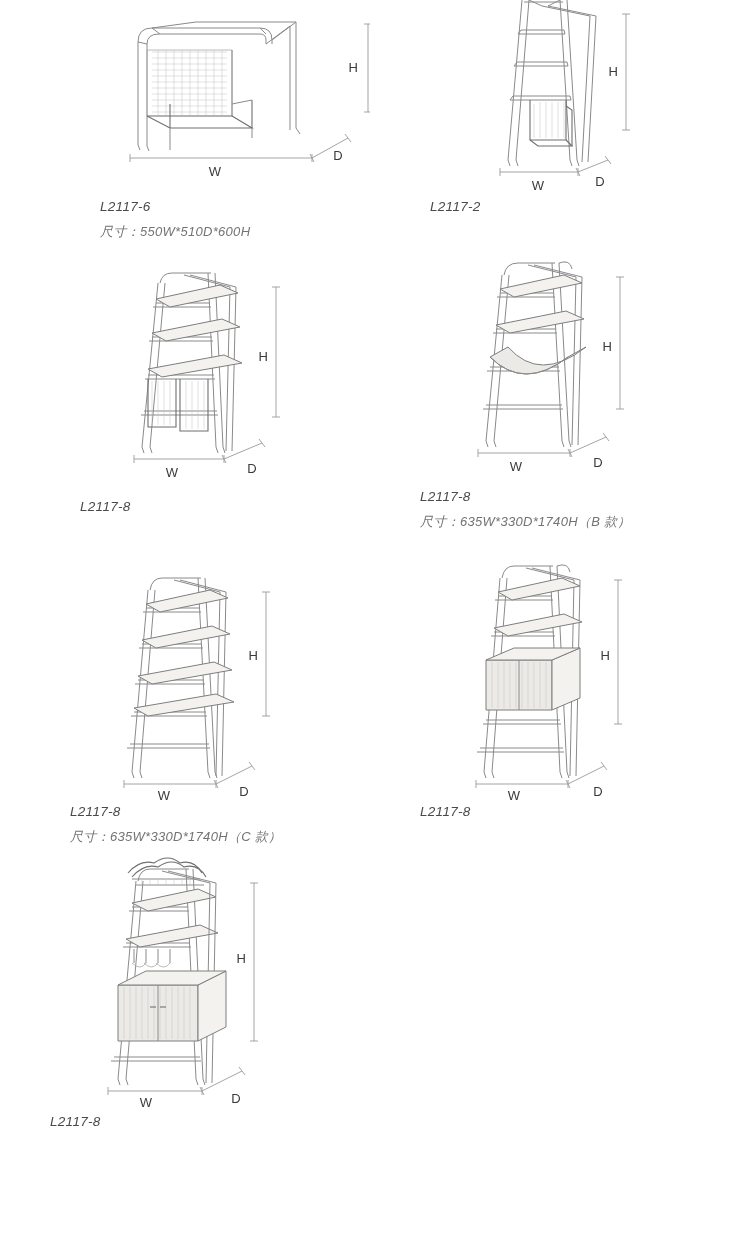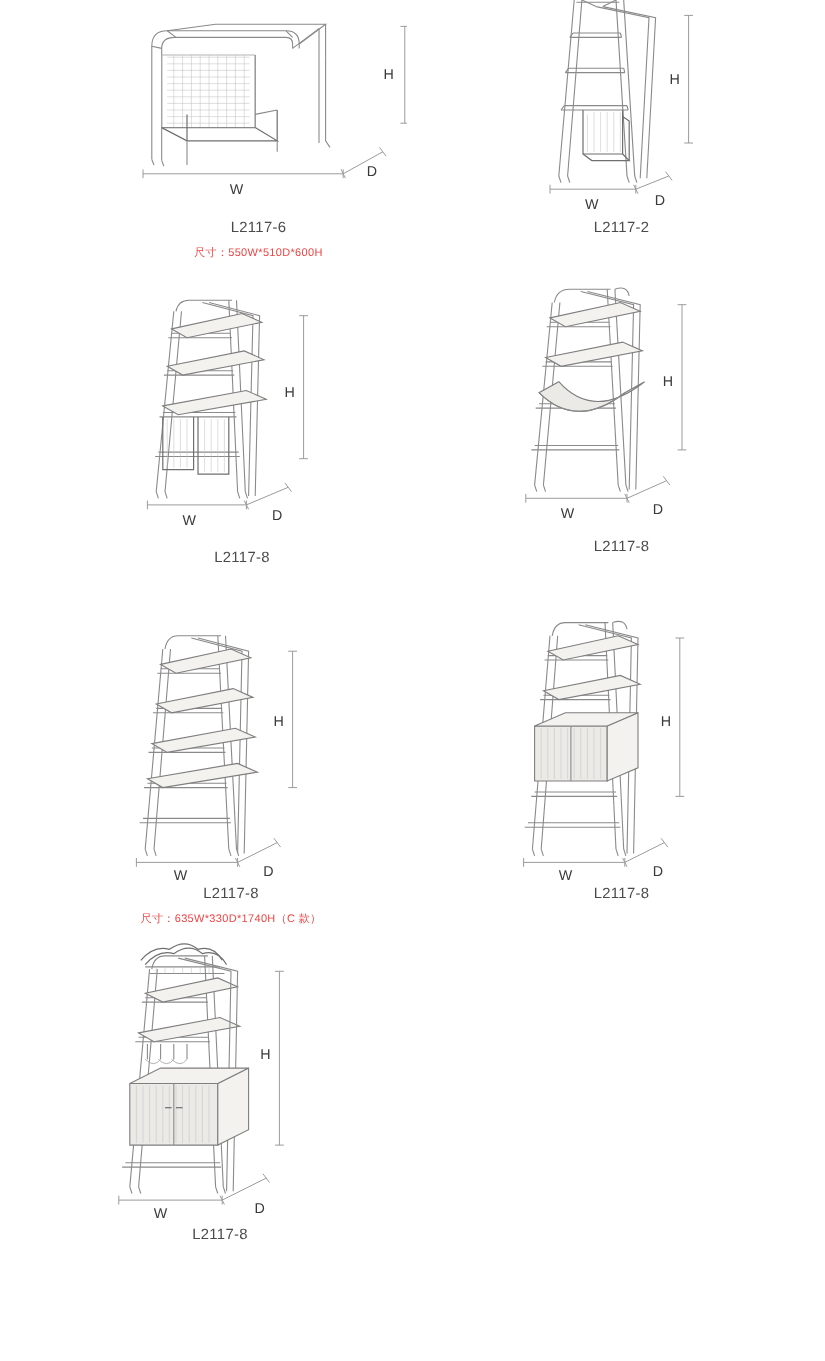--- a/index.html
+++ b/index.html
@@ -25,36 +25,37 @@
   }
   .figure {
     position: relative;
     width: 100%;
   }
   .figure svg {
     display: block;
     margin: 0 auto;
   }
   .caption {
-    text-align: center;
+    text-align: left;
     font-size: 13px;
     color: #555555;
     letter-spacing: 0.3px;
     margin-top: 4px;
+    font-style: italic;
   }
   .caption .code {
     display: block;
     font-size: 13.5px;
     color: #4a4a4a;
     margin-bottom: 9px;
   }
   .caption .dims {
     display: block;
-    font-size: 10px;
-    color: #ef4444;
+    font-size: 13px;
+    color: #737373;
   }
   .dimlabel {
     font-family: "Liberation Sans", sans-serif;
     font-size: 13px;
     fill: #3a3a3a;
   }
   .ln {
     stroke: #8a8a8a;
     stroke-width: 1;
     fill: none;
@@ -335,20 +336,21 @@
         <path class="dim" d="M183 188 L189 196"></path>
         <text class="dimlabel" x="178" y="222" text-anchor="middle">D</text>
         <path class="dim" d="M200 32 L200 164"></path>
         <path class="dim" d="M196 32 L204 32"></path>
         <path class="dim" d="M196 164 L204 164"></path>
         <text class="dimlabel" x="192" y="106" text-anchor="end">H</text>
       </svg>
     </div>
     <div class="caption">
       <span class="code">L2117-8</span>
+      <span class="dims">尺寸：635W*330D*1740H（B 款）</span>
     </div>
   </div>
 
   <div class="item" style="left:70px; top:560px; width:280px;">
     <div class="figure">
       <svg width="280" height="240" viewBox="0 0 280 240">
         <path class="ln" d="M78 30 L62 212"></path>
         <path class="ln" d="M85 30 L70 212"></path>
         <path class="ln" d="M128 18 L138 212"></path>
         <path class="ln" d="M135 18 L145 212"></path>

